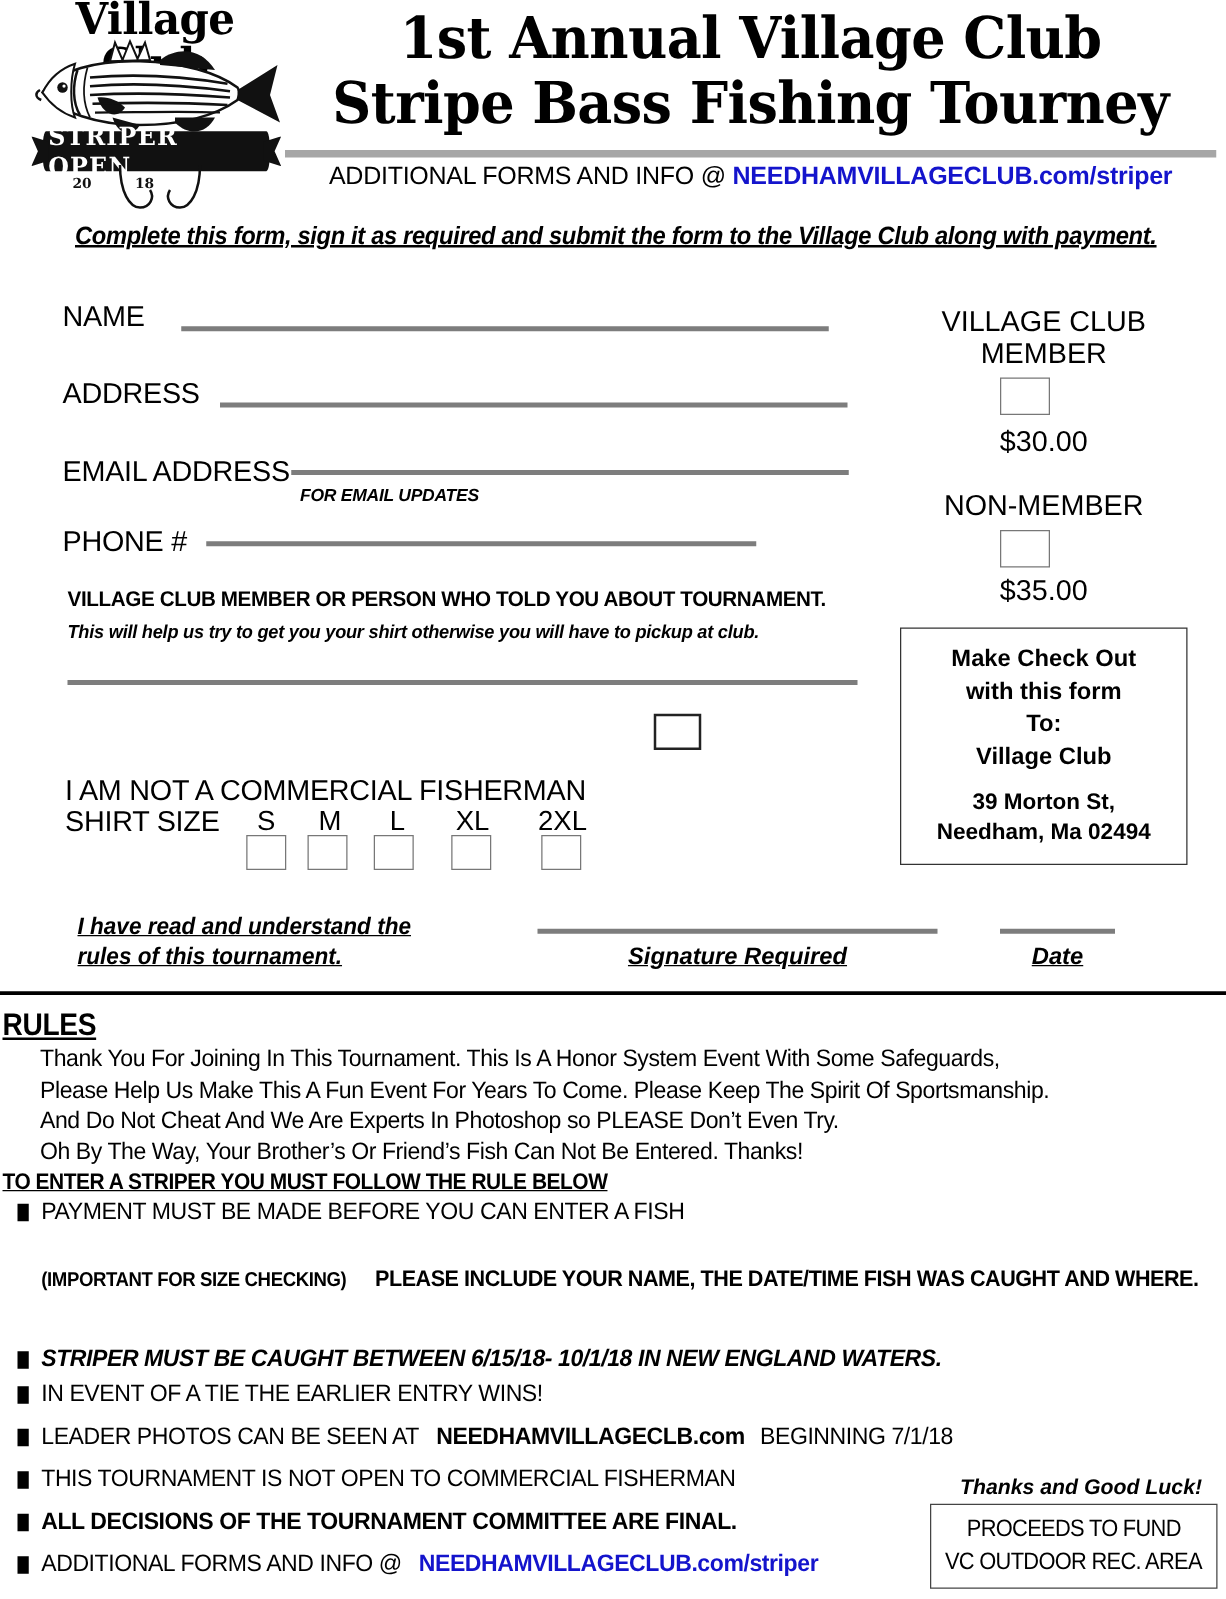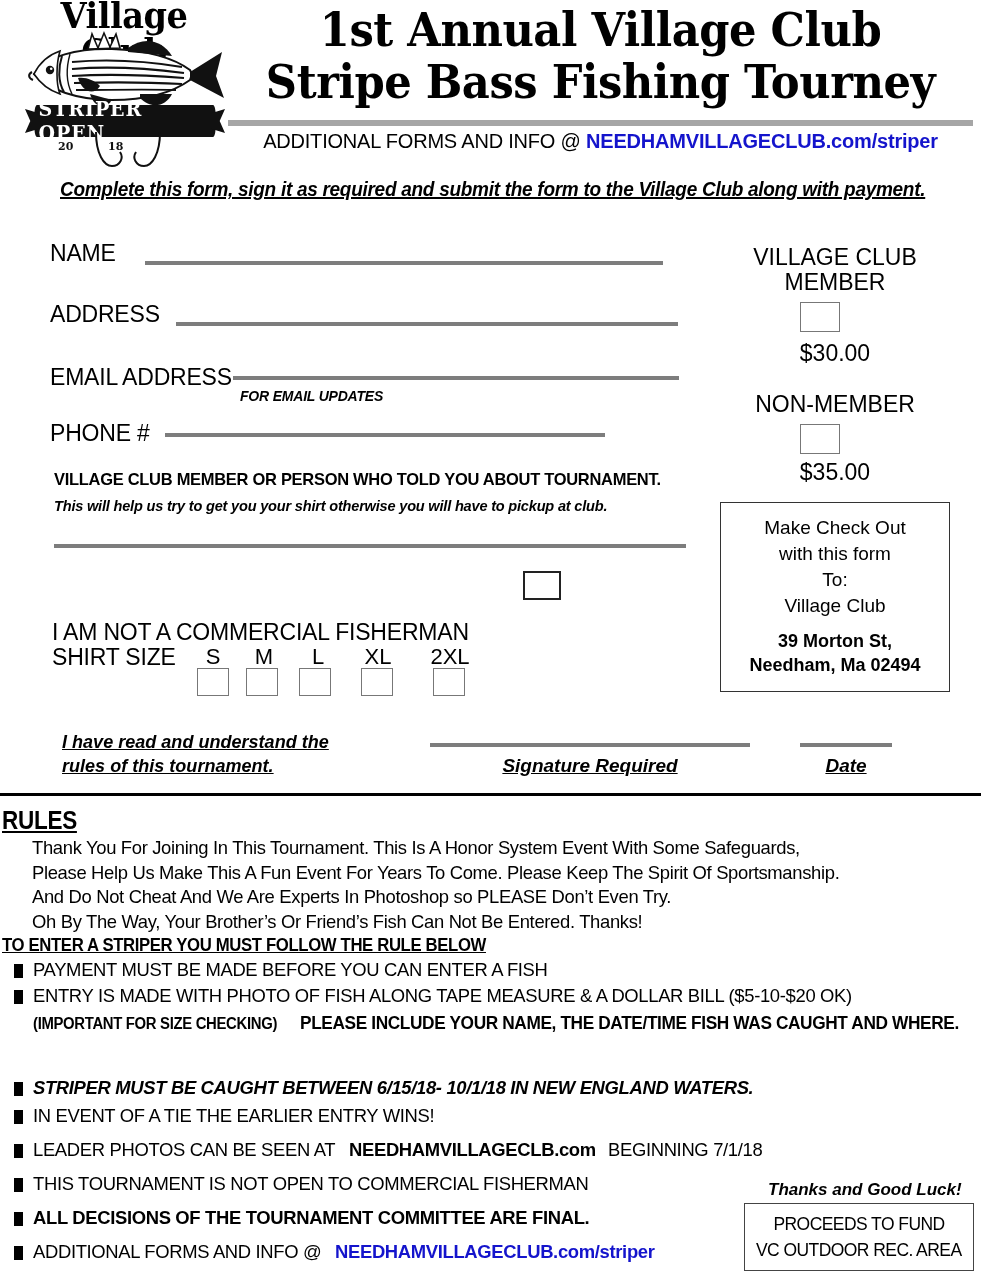--- a/index.html
+++ b/index.html
@@ -110,21 +110,21 @@
     position:absolute; font-size: 23px; text-align:center; white-space:nowrap;
   }
   .price { position:absolute; font-size: 23px; text-align:center; white-space:nowrap; }
 
   .checkbox-card {
     position:absolute; left: 720px; top: 502px; width: 230px; height: 190px;
     border: 1.5px solid #333; background:#fff;
     display:flex; flex-direction:column; align-items:center; justify-content:flex-start;
     padding-top: 12px;
   }
-  .cc-line { font-size: 19px; font-weight: normal; line-height: 26px; text-align:center; }
+  .cc-line { font-size: 19px; font-weight: bold; line-height: 26px; text-align:center; }
   .cc-addr { font-size: 18px; font-weight: bold; line-height: 24px; text-align:center; margin-top: 10px; }
 
   
   .size-label {
     position:absolute; font-size: 22px; text-align:center; white-space:nowrap;
   }
 
   
   .sig-text {
     position:absolute; font-size: 19px; font-weight: bold; font-style: italic;
@@ -330,23 +330,20 @@
     <div> And Do Not Cheat And We Are Experts In Photoshop so PLEASE Don’t Even Try.</div>
     <div>Oh By The Way, Your Brother’s Or Friend’s Fish Can Not Be Entered. Thanks!</div>
   </div>
 
   <div class="rules-sub">TO ENTER A STRIPER YOU MUST FOLLOW THE RULE BELOW</div>
 
   <div class="bullet-row" style="top:959px;">
     <span class="bullet-mark"></span><span class="b-text">PAYMENT MUST BE MADE BEFORE YOU CAN ENTER A FISH</span>
   </div>
 
-  <div class="bullet-row" style="top:985px;">
-    <span class="bullet-mark"></span><span class="b-text">ENTRY IS MADE WITH PHOTO OF FISH ALONG TAPE MEASURE &amp; A DOLLAR BILL ($5-10-$20 OK)</span>
-  </div>
 
   <div class="sub-line" style="left:33px; top:1013px;">
     <span style="font-size:16px; font-weight:bold; display:inline-block; transform:scaleX(0.93); transform-origin:left center;">(IMPORTANT FOR SIZE CHECKING)</span>
     <span style="font-size:18px; font-weight:bold; display:inline-block; transform:scaleX(0.96); transform-origin:left center; letter-spacing:-0.4px;">PLEASE INCLUDE YOUR NAME, THE DATE/TIME FISH WAS CAUGHT AND WHERE.</span>
   </div>
 
 
   <div class="bullet-row" style="top:1077px;">
     <span class="bullet-mark"></span><span class="b-text bolditalic">STRIPER MUST BE CAUGHT BETWEEN 6/15/18- 10/1/18 IN NEW ENGLAND WATERS.</span>
   </div>

